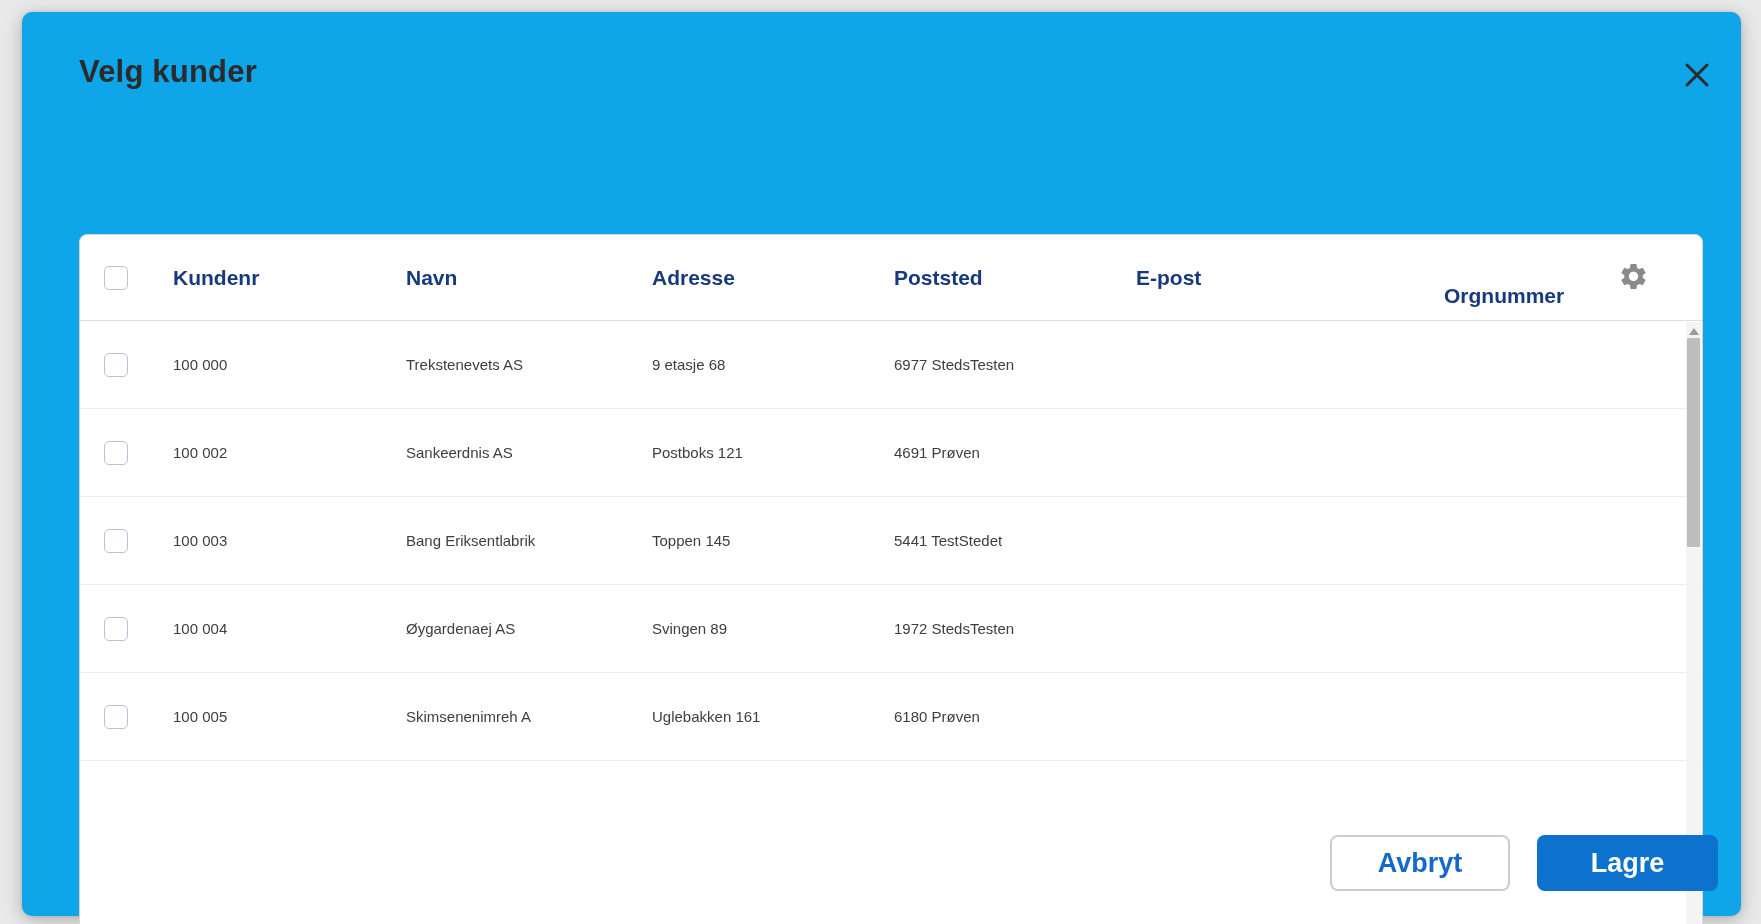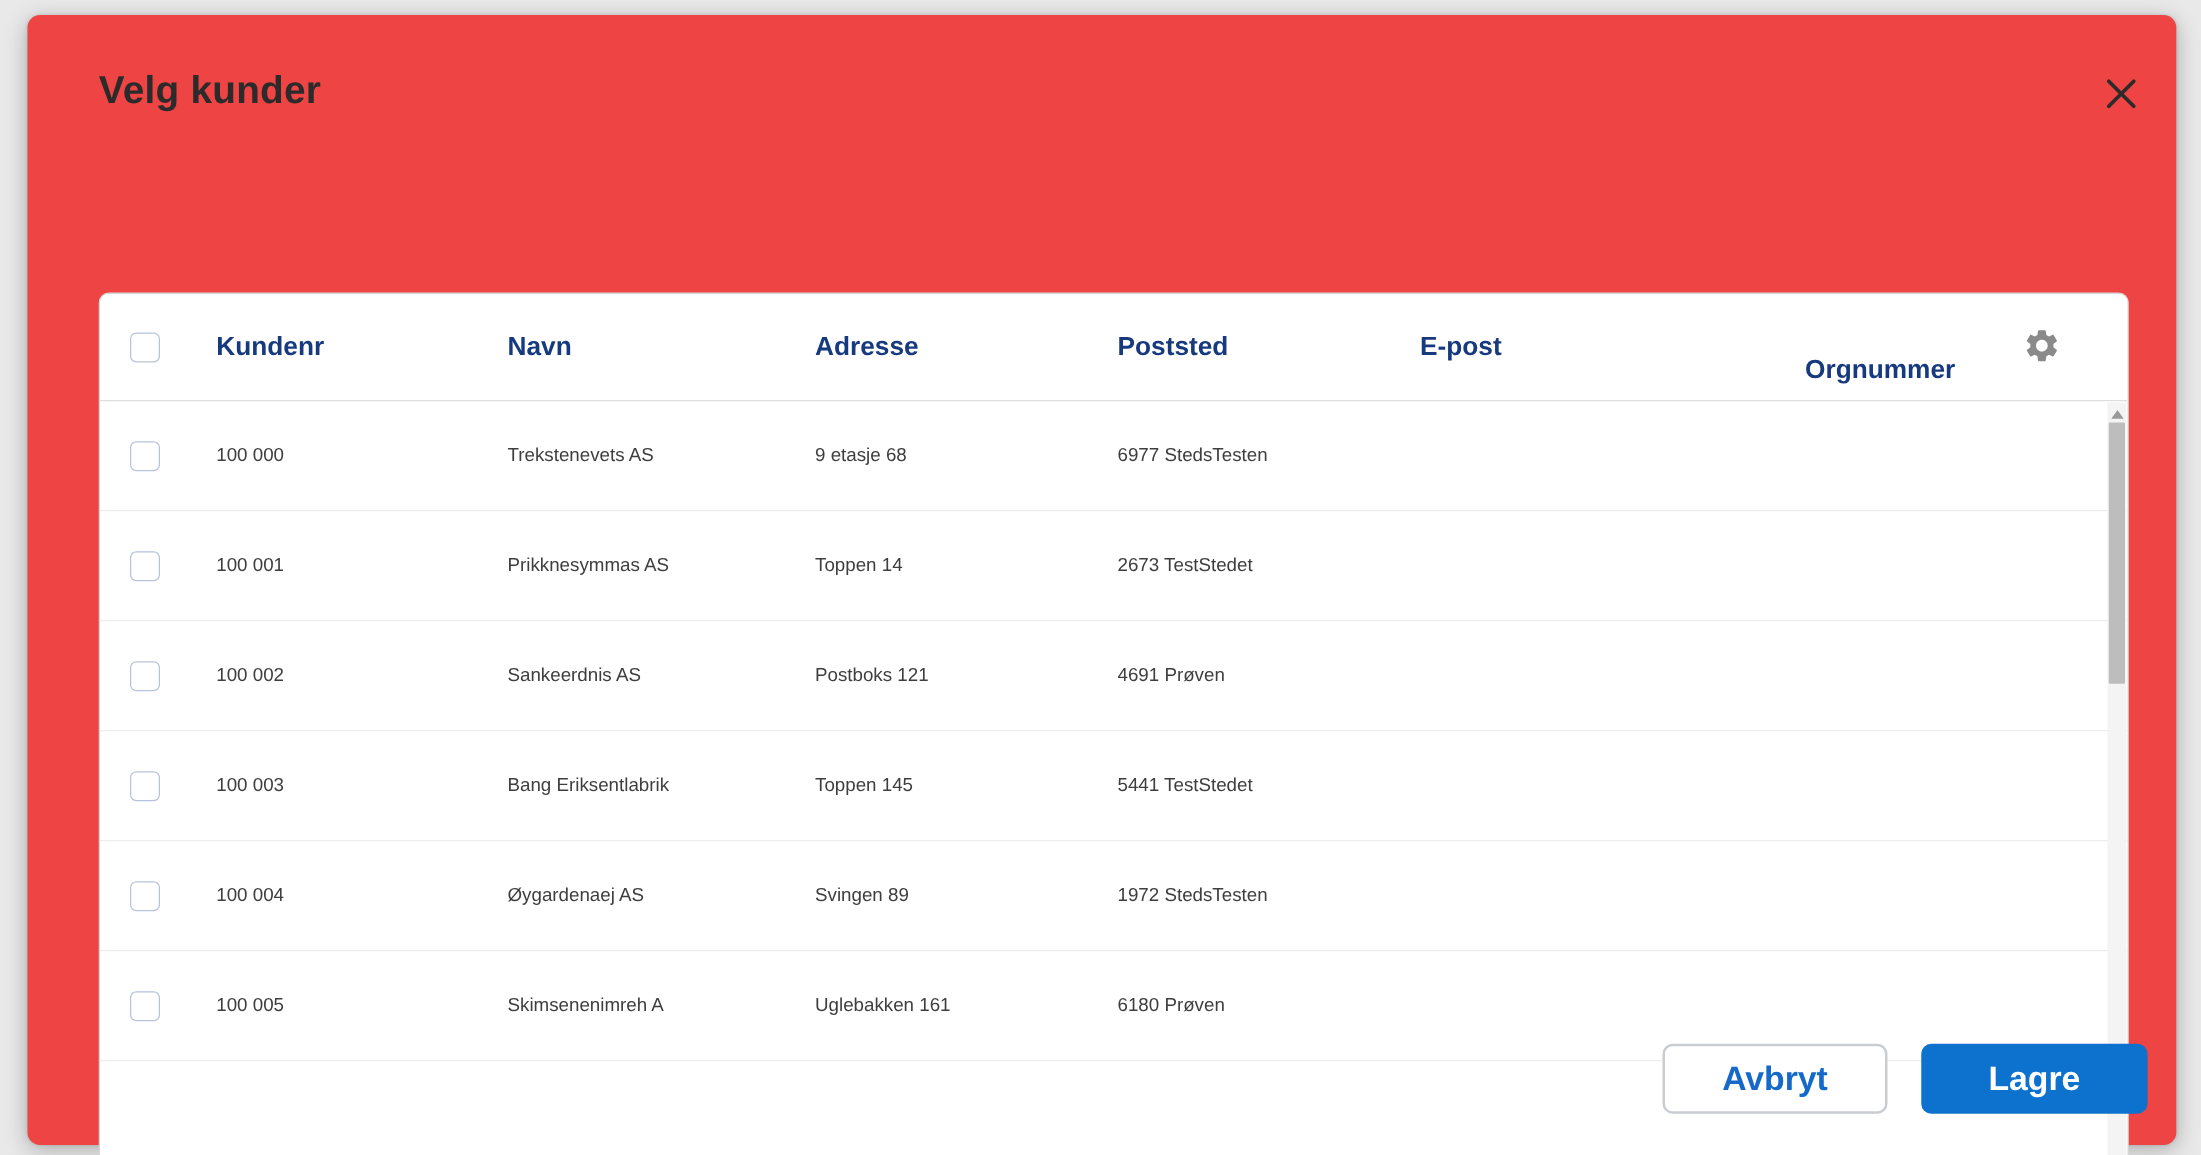--- a/index.html
+++ b/index.html
@@ -7,21 +7,21 @@
   body {
     font-family: "Liberation Sans", sans-serif;
     background: #e9e9e9;
     position: relative;
     overflow: hidden;
   }
   .modal {
     position: absolute;
     left: 22px; top: 12px;
     width: 1719px; height: 904px;
-    background: #ef4444;
+    background: #0ea5e9;
     border-radius: 10px;
     box-shadow: 0 4px 18px rgba(0,0,0,0.25), 0 0 3px rgba(0,0,0,0.12);
   }
   .dialog-title {
     position: absolute;
     left: 57px; top: 42px;
     font-size: 31px;
     font-weight: 700;
     color: #2b2b2b;
     letter-spacing: 0.2px;
@@ -206,31 +206,20 @@
           <div class="checkbox"></div>
         </div>
       <div class="col-kundenr">100 000</div>
       <div class="col-navn">Trekstenevets AS</div>
       <div class="col-adresse">9 etasje 68</div>
       <div class="col-poststed">6977 StedsTesten</div>
       <div class="col-epost"></div>
       <div class="col-orgnr"></div>
     </div>
 
-    <div class="trow">
-      <div class="col-check">
-          <div class="checkbox"></div>
-        </div>
-      <div class="col-kundenr">100 001</div>
-      <div class="col-navn">Prikknesymmas AS</div>
-      <div class="col-adresse">Toppen 14</div>
-      <div class="col-poststed">2673 TestStedet</div>
-      <div class="col-epost"></div>
-      <div class="col-orgnr"></div>
-    </div>
 
     <div class="trow">
       <div class="col-check">
           <div class="checkbox"></div>
         </div>
       <div class="col-kundenr">100 002</div>
       <div class="col-navn">Sankeerdnis AS</div>
       <div class="col-adresse">Postboks 121</div>
       <div class="col-poststed">4691 Prøven</div>
       <div class="col-epost"></div>

